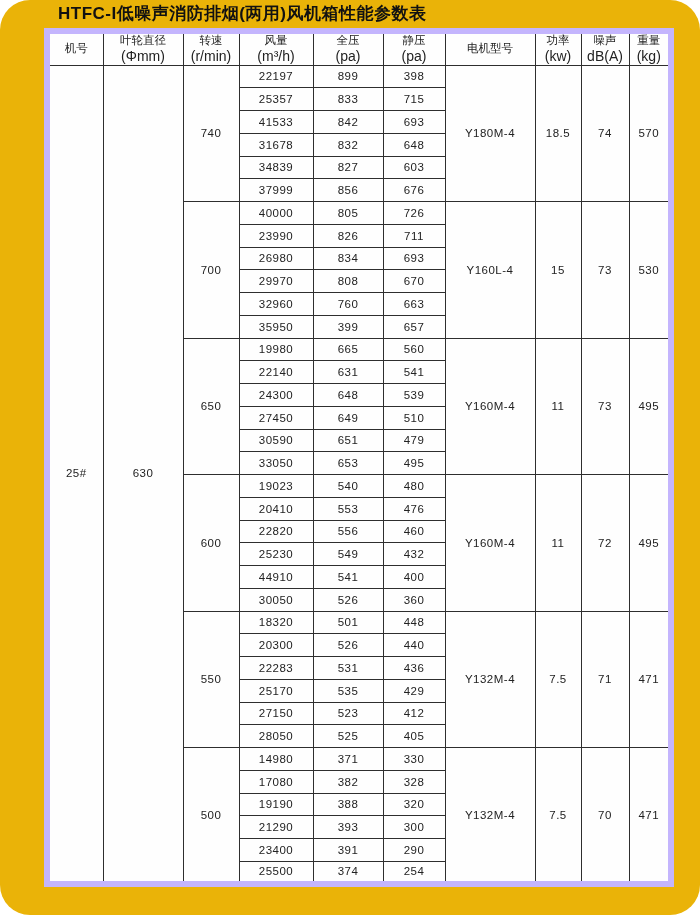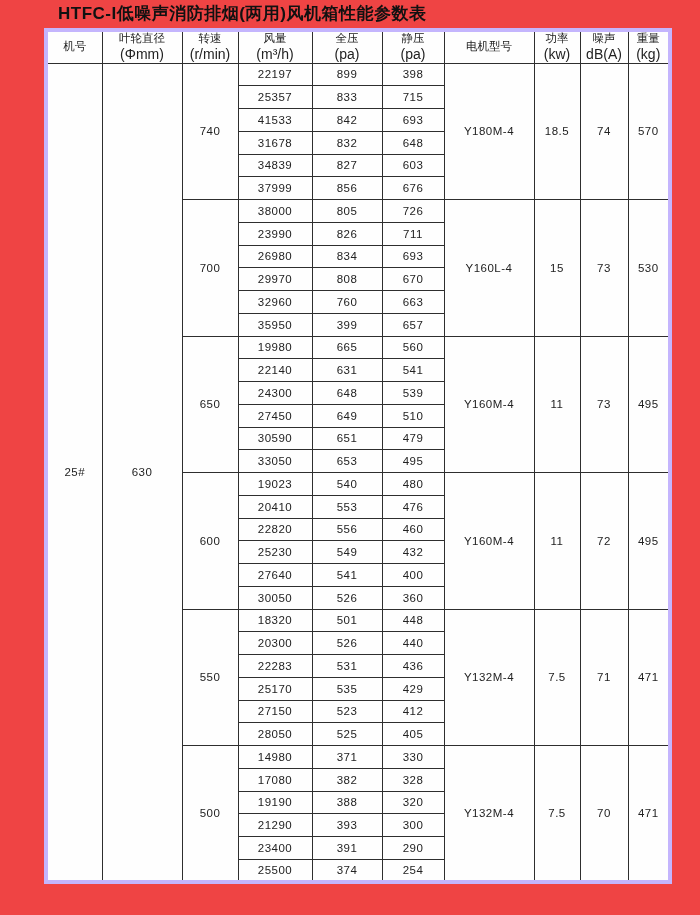--- a/index.html
+++ b/index.html
@@ -6,22 +6,23 @@
   html, body { margin: 0; padding: 0; }
   body {
     width: 700px; height: 915px;
     background: #ffffff;
     font-family: "Liberation Sans", "DejaVu Sans", sans-serif;
     color: #1c1c1c;
   }
   .page {
     position: relative;
     width: 700px; height: 915px;
-    background: #ef4444;
+    background: #eab308;
     overflow: hidden;
+    border-radius: 30px;
   }
   .title {
     position: absolute;
     left: 58px; top: 2px;
     font-size: 17px;
     font-weight: 700;
     color: #111;
     letter-spacing: 0.5px;
     white-space: nowrap;
   }
@@ -35,21 +36,21 @@
   }
   table.spec th, table.spec td {
     border: 1px solid #2e2e2e;
     text-align: center;
     vertical-align: middle;
     padding: 0;
     font-weight: 400;
     color: #222;
     overflow: hidden;
   }
-  table.spec { border: 4px solid #c4b5fd; }
+  table.spec { border: 6px solid #c4b5fd; }
   thead th {
     height: 29px;
     font-size: 11.5px;
     line-height: 1.2;
   }
   thead .h1 { display: block; }
   thead .h2 { display: block; font-size: 14px; }
   tbody td {
     height: 22.75px;
     font-size: 11.5px;
@@ -153,21 +154,21 @@
           <td>827</td>
           <td>603</td>
         </tr>
         <tr>
           <td>37999</td>
           <td>856</td>
           <td>676</td>
         </tr>
         <tr>
           <td rowspan="6">700</td>
-          <td>38000</td>
+          <td>40000</td>
           <td>805</td>
           <td>726</td>
           <td rowspan="6">Y160L-4</td>
           <td rowspan="6">15</td>
           <td rowspan="6">73</td>
           <td rowspan="6">530</td>
         </tr>
         <tr>
           <td>23990</td>
           <td>826</td>
@@ -247,21 +248,21 @@
           <td>22820</td>
           <td>556</td>
           <td>460</td>
         </tr>
         <tr>
           <td>25230</td>
           <td>549</td>
           <td>432</td>
         </tr>
         <tr>
-          <td>27640</td>
+          <td>44910</td>
           <td>541</td>
           <td>400</td>
         </tr>
         <tr>
           <td>30050</td>
           <td>526</td>
           <td>360</td>
         </tr>
         <tr>
           <td rowspan="6">550</td>

